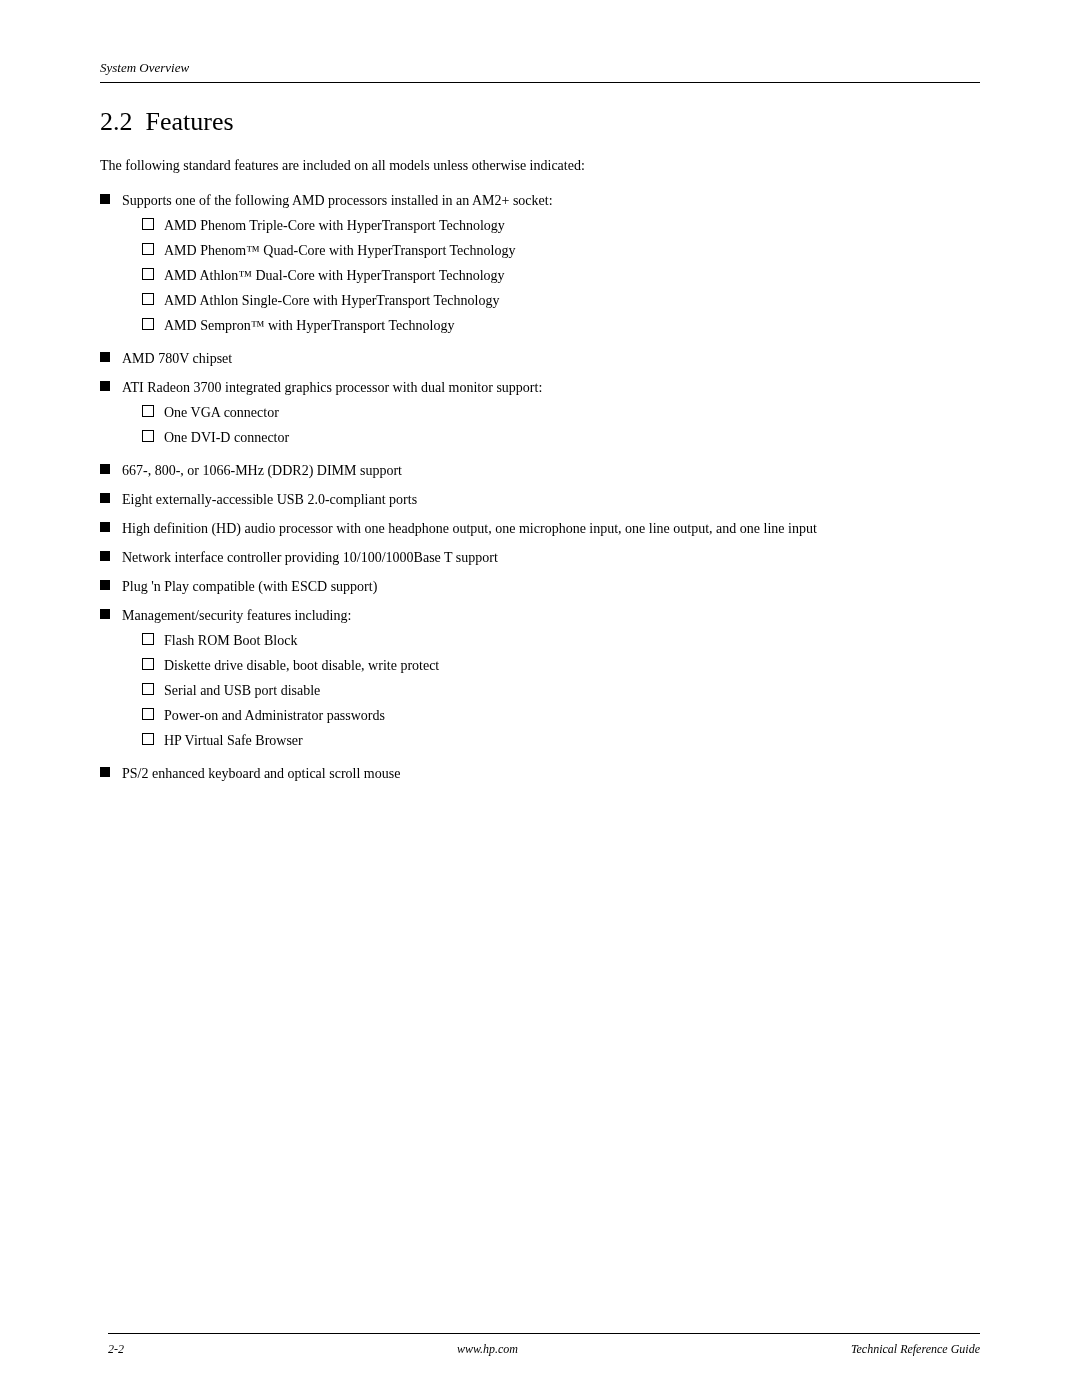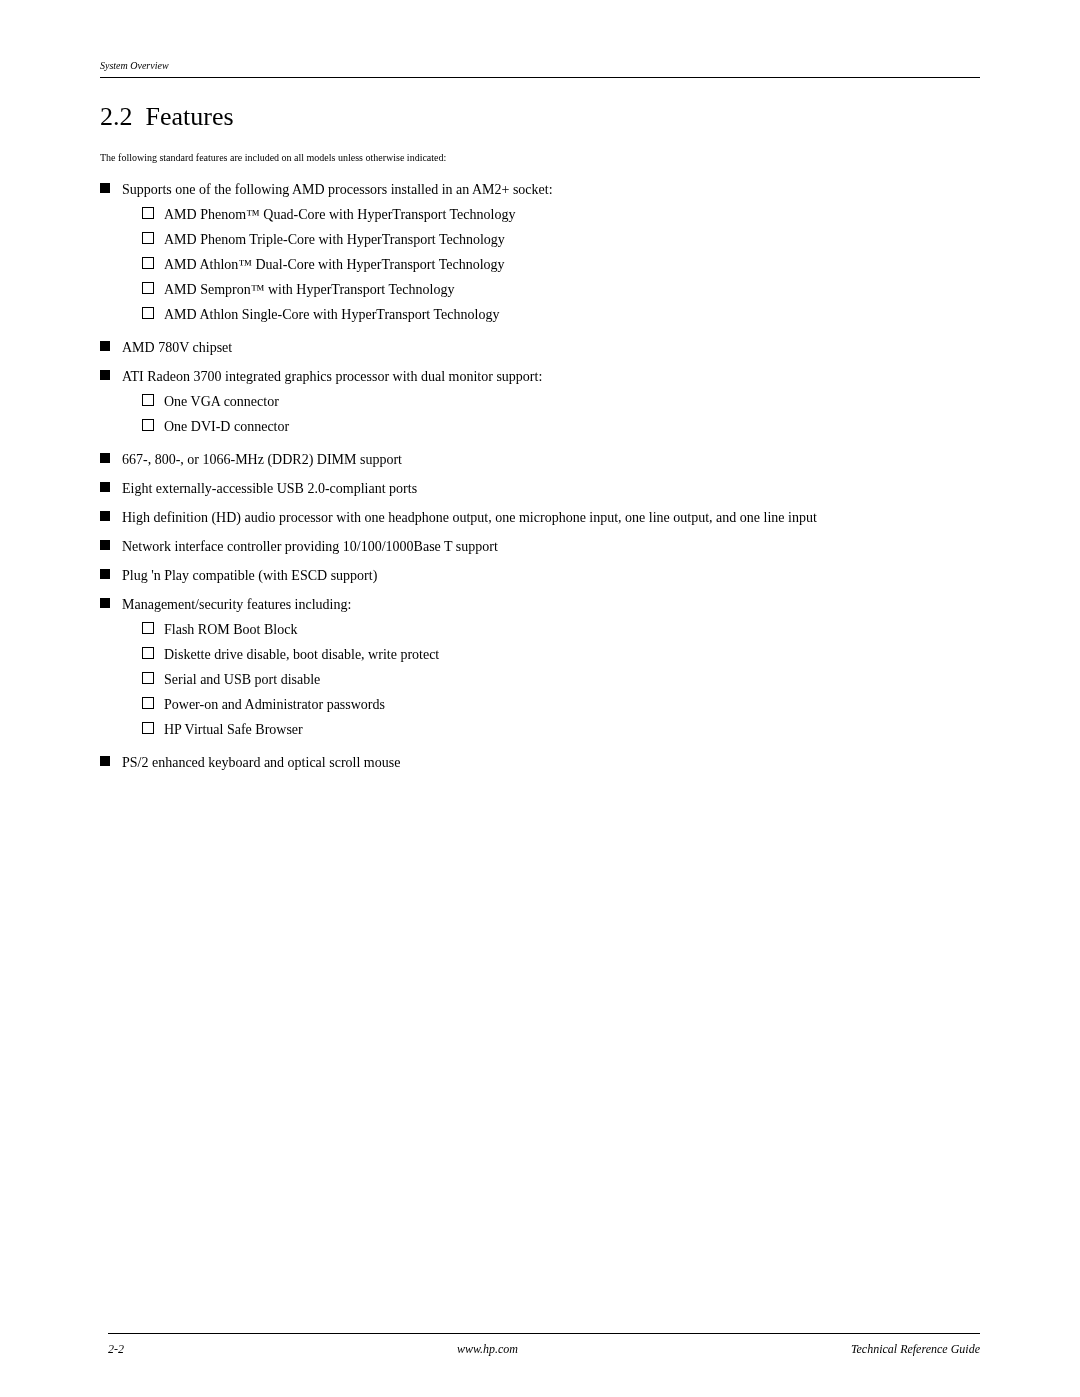--- a/index.html
+++ b/index.html
@@ -20,35 +20,35 @@
 
     .page {
       width: 1080px;
       min-height: 1397px;
       padding: 60px 100px 80px 100px;
       position: relative;
     }
 
     .header {
       font-style: italic;
-      font-size: 10px;
+      font-size: 13px;
       margin-bottom: 8px;
       padding-bottom: 6px;
       border-bottom: 1px solid #000;
     }
 
     .section-title {
       font-size: 26px;
       font-weight: normal;
       margin-top: 24px;
       margin-bottom: 18px;
     }
 
     .intro-text {
-      font-size: 10px;
+      font-size: 14px;
       margin-bottom: 14px;
       line-height: 1.5;
     }
 
     .main-list {
       list-style: none;
       padding: 0;
       margin: 0;
     }
 
@@ -126,37 +126,37 @@
   </h1>
 
   <p class="intro-text">The following standard features are included on all models unless otherwise indicated:</p>
 
   <ul class="main-list" id="main-list">
   <li>
         <span class="bullet-square"></span>
         <div class="li-content"><span>Supports one of the following AMD processors installed in an AM2+ socket:</span><ul class="sub-list">
             <li>
               <span class="bullet-checkbox"></span>
+              <span>AMD Phenom Triple-Core with HyperTransport Technology</span>
+            </li>
+            <li>
+              <span class="bullet-checkbox"></span>
               <span>AMD Phenom™ Quad-Core with HyperTransport Technology</span>
             </li>
             <li>
               <span class="bullet-checkbox"></span>
-              <span>AMD Phenom Triple-Core with HyperTransport Technology</span>
-            </li>
-            <li>
-              <span class="bullet-checkbox"></span>
               <span>AMD Athlon™ Dual-Core with HyperTransport Technology</span>
             </li>
             <li>
               <span class="bullet-checkbox"></span>
+              <span>AMD Athlon Single-Core with HyperTransport Technology</span>
+            </li>
+            <li>
+              <span class="bullet-checkbox"></span>
               <span>AMD Sempron™ with HyperTransport Technology</span>
-            </li>
-            <li>
-              <span class="bullet-checkbox"></span>
-              <span>AMD Athlon Single-Core with HyperTransport Technology</span>
             </li>
           </ul></div>
       </li>
       <li>
         <span class="bullet-square"></span>
         <div class="li-content"><span>AMD 780V chipset</span></div>
       </li>
       <li>
         <span class="bullet-square"></span>
         <div class="li-content"><span>ATI Radeon 3700 integrated graphics processor with dual monitor support:</span><ul class="sub-list">

